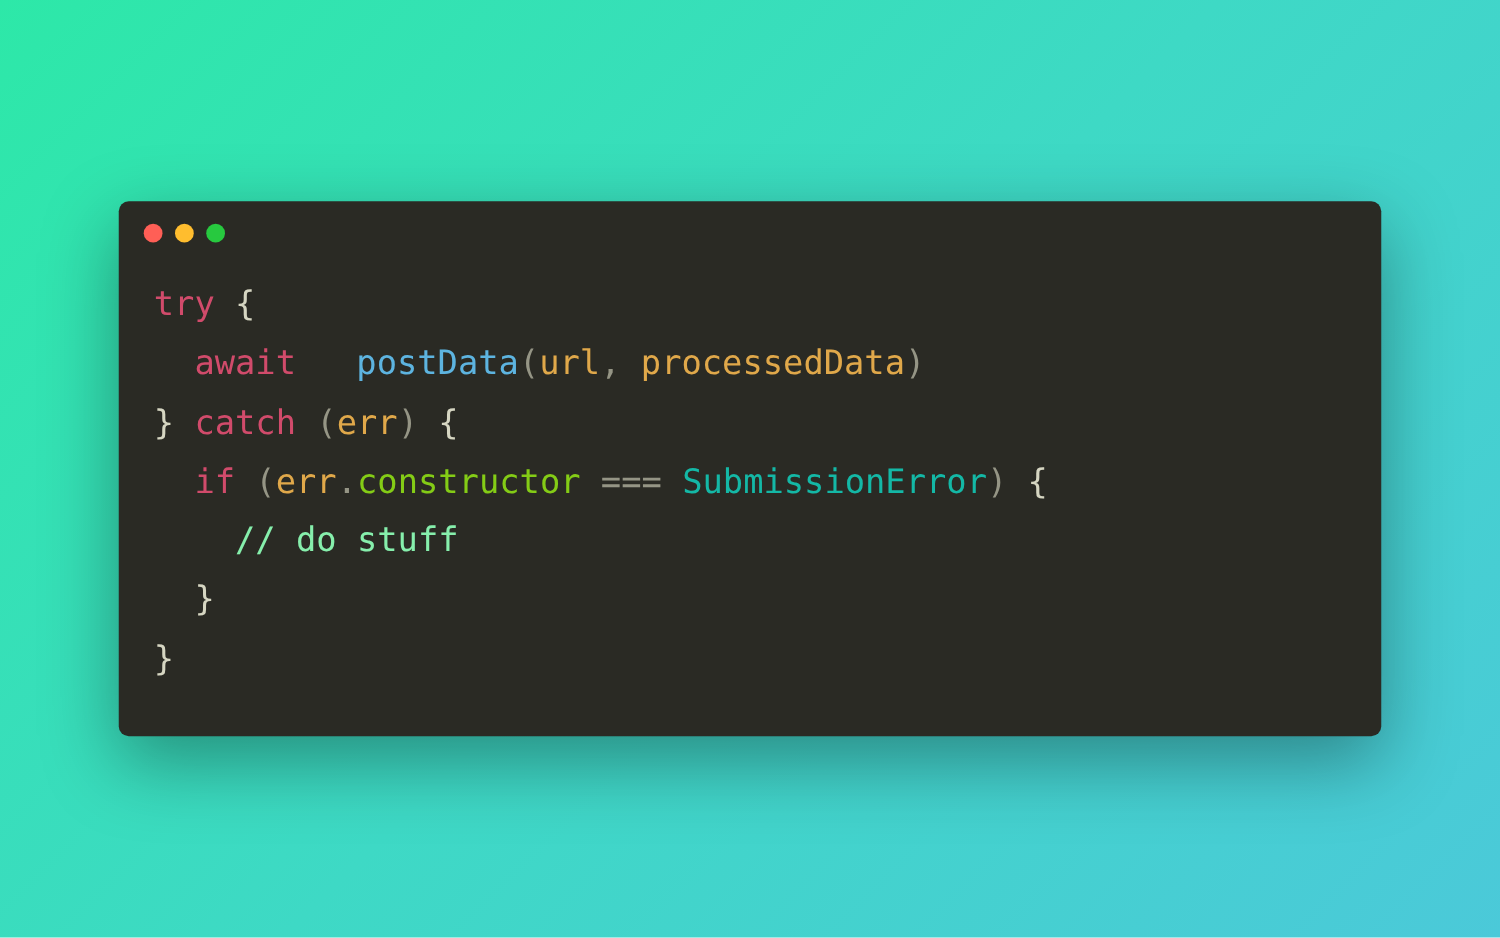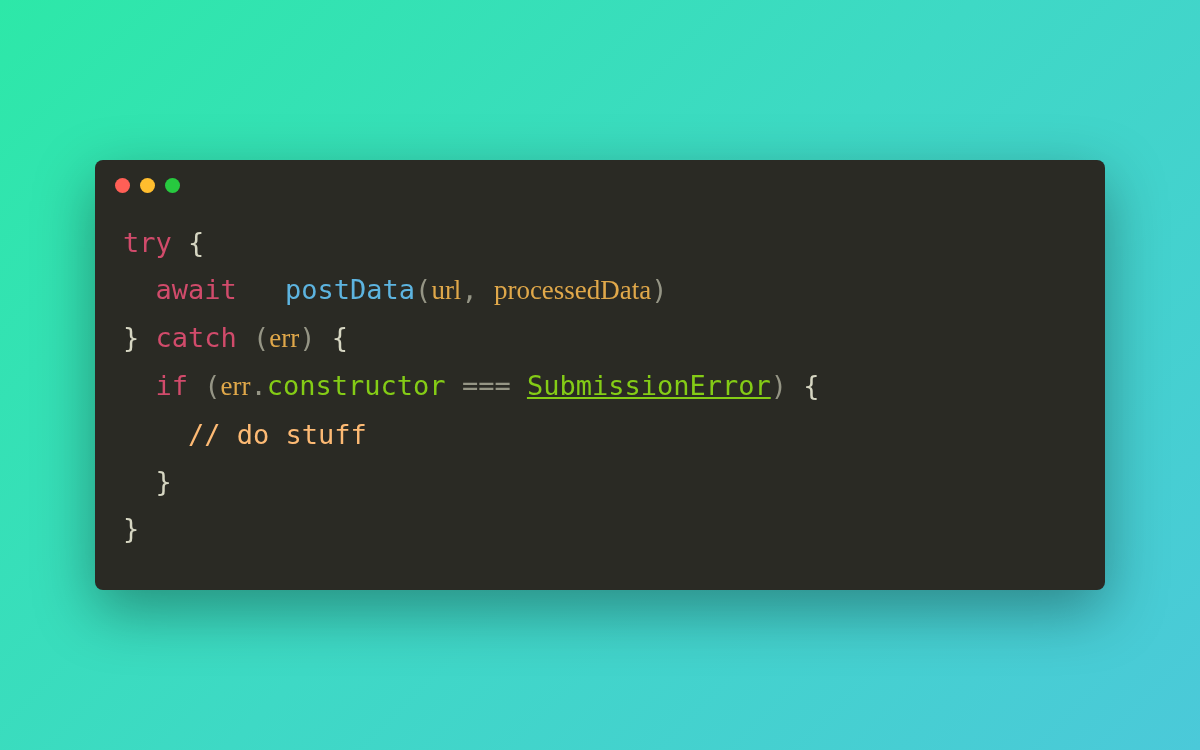--- a/index.html
+++ b/index.html
@@ -36,26 +36,26 @@
   .code-area {
     padding: 18px 28px 10px 28px;
     font-size: 27px;
     line-height: 1.75;
     white-space: pre;
     color: #d6d6c2;
   }
   .tok-keyword { color: #d14b6b; }
   .tok-brace { color: #d6d6c2; }
   .tok-func { color: #5db4e0; margin-left: 32px; }
-  .tok-param { color: #e0a84a; font-family: Liberation Serif, serif; }
+  .tok-param { color: #e0a84a; }
   .tok-punc { color: #959585; }
   .tok-prop { color: #84cc16; }
   .tok-op { color: #959585; }
-  .tok-type { color: #84cc16; text-decoration: underline; }
-  .tok-comment { color: #fdba74; }
+  .tok-type { color: #14b8a6; }
+  .tok-comment { color: #86efac; }
 </style>
 </head>
 <body>
 
 <div class="editor-window">
   <div class="title-bar">
     <div class="dot dot-red"></div>
     <div class="dot dot-yellow"></div>
     <div class="dot dot-green"></div>
   </div>

